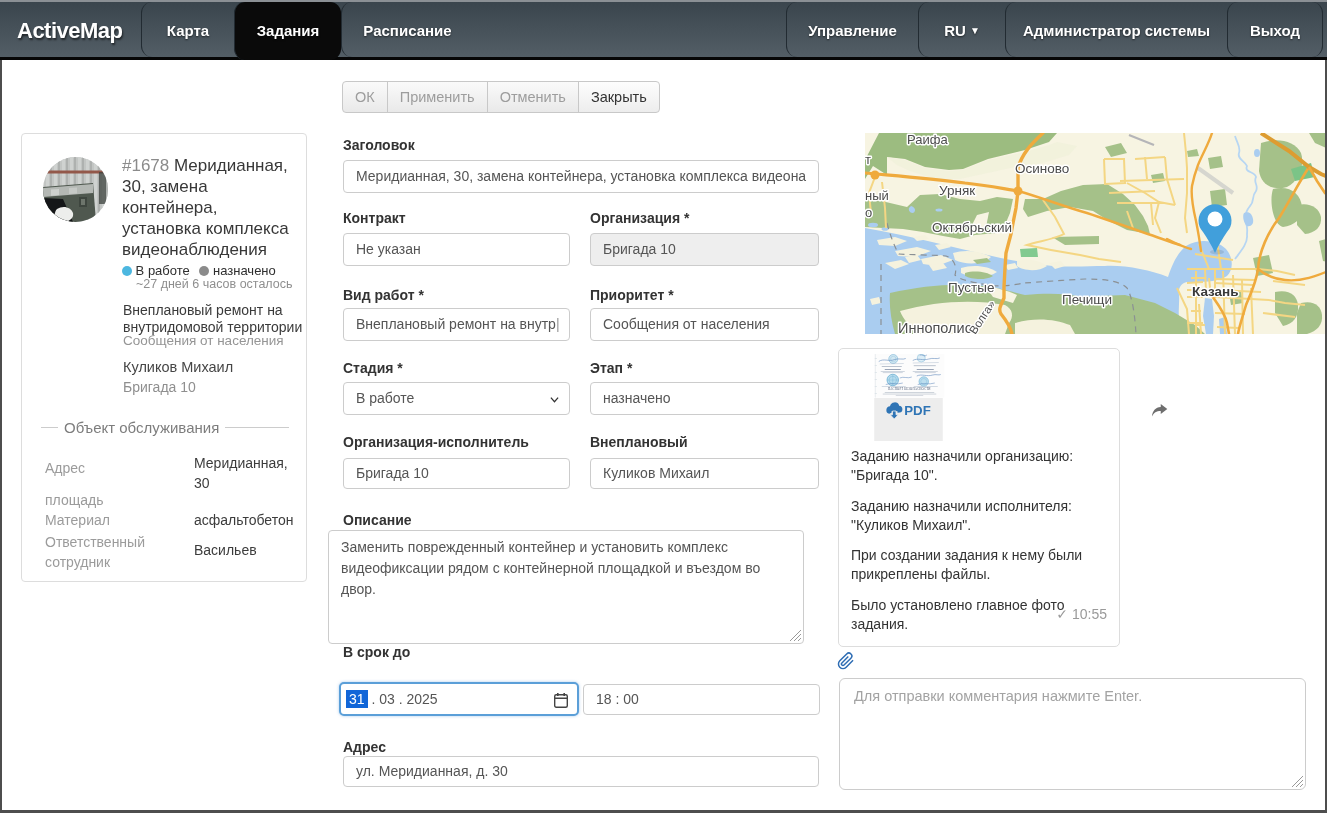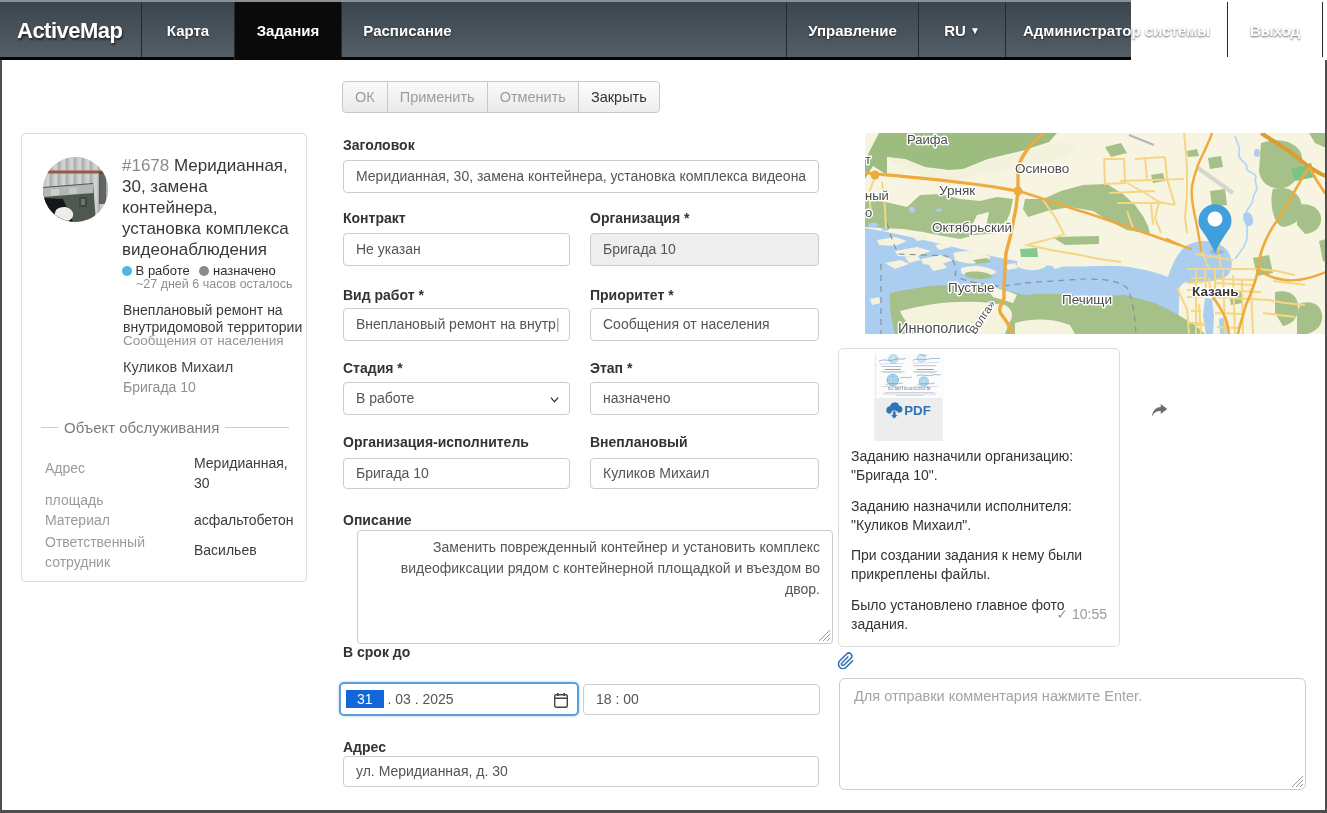--- a/index.html
+++ b/index.html
@@ -1,20 +1,20 @@
 <!DOCTYPE html>
 <html><head><meta charset="utf-8">
 <style>
 * { margin:0; padding:0; box-sizing:border-box; }
 html,body { width:1327px; height:813px; background:#fff; font-family:"Liberation Sans", sans-serif; overflow:hidden; }
 #frame { position:absolute; left:0; top:0; width:1327px; height:813px; }
 .edge { position:absolute; background:#4e4e4e; z-index:50; }
 
-#topbar { position:absolute; left:0; top:0; width:1131px; height:60px; background:linear-gradient(#3a454d,#535e66); border-top:2px solid #8b9095; border-bottom:3px solid #060606; }
-.tab { position:absolute; top:0; height:55px; color:#fff; font-size:15px; font-weight:bold; text-align:center; line-height:58px; border-left:1px solid #222b32; text-shadow:0 1px 2px rgba(0,0,0,.6); }
+#topbar { position:absolute; left:0; top:0; width:1327px; height:60px; background:linear-gradient(#3a454d,#535e66); border-top:2px solid #8b9095; border-bottom:3px solid #060606; }
+.tab { position:absolute; top:0; height:55px; color:#fff; font-size:15px; font-weight:bold; text-align:center; line-height:58px; border-left:1px solid #222b32; text-shadow:0 1px 2px rgba(0,0,0,.6);border-radius:11px; }
 #logo { position:absolute; left:0; top:0; width:141px; height:55px; line-height:58px; color:#fff; font-size:22px; font-weight:bold; padding-left:17px; letter-spacing:-0.5px; text-shadow:1px 2px 2px rgba(0,0,0,.55); }
 .tab.active { background:#0a0a0a; height:58px; }
 
 #btns { position:absolute; left:342px; top:81px; height:32px; display:flex; }
 .btn { height:32px; line-height:30px; padding:0 12px; font-size:14.5px; background:linear-gradient(#fafafa,#e9e9e9); border:1px solid #c8c8c8; color:#9d9d9d; margin-left:-1px; font-family:"Liberation Sans", sans-serif; }
 .btn:first-child { border-radius:4px 0 0 4px; margin-left:0; }
 .btn:last-child { border-radius:0 4px 4px 0; }
 .btn.en { color:#333; background:linear-gradient(#fdfdfd,#ededed); }
 
 #card { position:absolute; left:21px; top:133px; width:286px; height:449px; border:1px solid #ddd; border-radius:4px;padding-left:46px; }
@@ -146,24 +146,24 @@
   <svg class="chev" viewBox="0 0 10 10">
         <path d="M1,3 L5,7.5 L9,3" fill="none" stroke="#333" stroke-width="1.4"></path>
       </svg>
 </div>
 <div class="inp" style="left:590px;top:382px;width:229px;">назначено</div>
 <div class="lbl" style="left:343px;top:434px;">Организация-исполнитель</div>
 <div class="lbl" style="left:590px;top:434px;">Внеплановый</div>
 <div class="inp" style="left:343px;top:458px;width:227px;height:31px;line-height:29px;">Бригада 10</div>
 <div class="inp" style="left:590px;top:458px;width:229px;height:31px;line-height:29px;">Куликов Михаил</div>
 <div class="lbl" style="left:343px;top:512px;">Описание</div>
-<div class="ta" style="left:357px;top:530px;width:476px;height:114px;text-align:right;">Заменить поврежденный контейнер и установить комплекс видеофиксации рядом с контейнерной площадкой и въездом во двор.<div class="rsz"></div></div>
+<div class="ta" style="left:328px;top:530px;width:476px;height:114px;">Заменить поврежденный контейнер и установить комплекс видеофиксации рядом с контейнерной площадкой и въездом во двор.<div class="rsz"></div></div>
 <div class="lbl" style="left:343px;top:644px;text-align:right;">В срок до</div>
 <div class="inp" style="left:339px;top:682px;width:240px;height:34px;border:2px solid #5b9fd8;border-radius:5px;box-shadow:0 0 3px rgba(80,150,220,.5);line-height:30px;padding:0 5px;">
-  <span style="background:#1166d8;color:#fff;padding:1px 11px;">31</span> . 03 . 2025
+  <span style="background:#1166d8;color:#fff;padding:1px 3px;">31</span> . 03 . 2025
   <svg style="position:absolute;right:9px;top:9px;" width="14" height="15" viewBox="0 0 14 15">
         <rect x="0.7" y="1.7" width="12.6" height="12.6" rx="1.5" fill="none" stroke="#444" stroke-width="1.4"></rect>
         <line x1="0.7" y1="5.2" x2="13.3" y2="5.2" stroke="#444" stroke-width="1.4"></line>
         <rect x="3" y="0" width="1.6" height="3" fill="#444"></rect>
         <rect x="9.4" y="0" width="1.6" height="3" fill="#444"></rect>
       </svg>
 </div>
 <div class="inp" style="left:583px;top:684px;width:237px;height:31px;line-height:29px;">18 : 00</div>
 <div class="lbl" style="left:343px;top:739px;">Адрес</div>
 <div class="inp" style="left:343px;top:756px;width:476px;height:31px;line-height:29px;">ул. Меридианная, д. 30</div>

